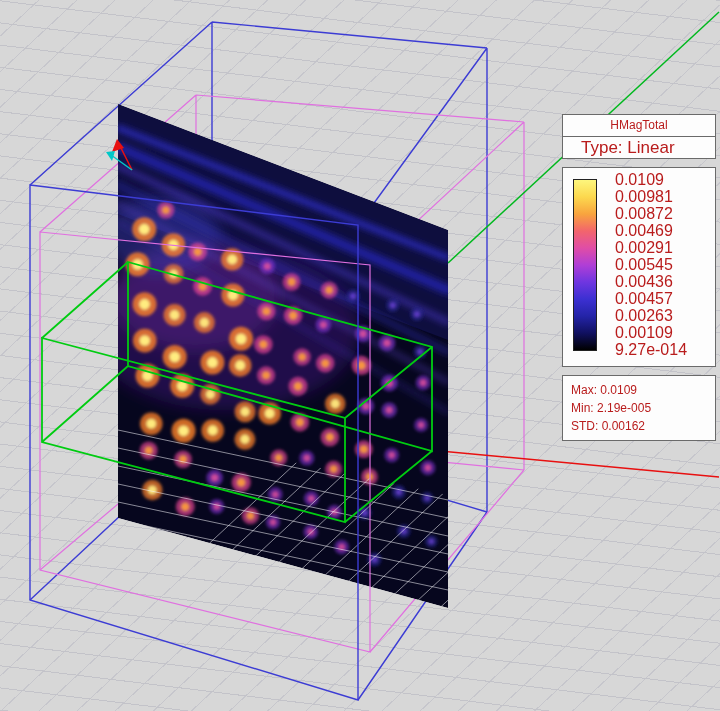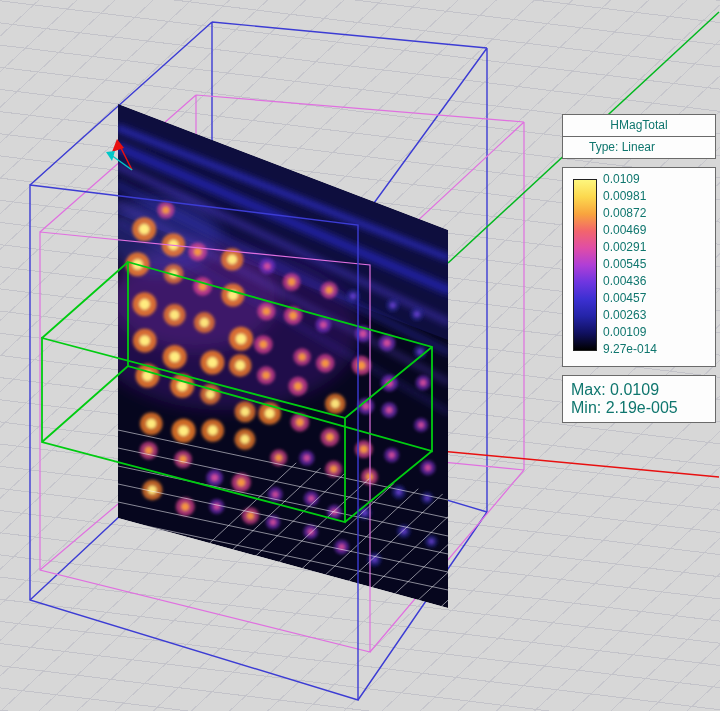--- a/index.html
+++ b/index.html
@@ -5,29 +5,29 @@
   html,body{margin:0;padding:0;background:#9a9a9a;}
   .viewport{
     position:relative;width:720px;height:711px;overflow:hidden;
     background-color:#d7d7d7;
     background-image:
       repeating-linear-gradient(187deg, #c3c3c9 0 1px, transparent 1px 22px),
       repeating-linear-gradient(137deg, #c6c6cc 0 1px, transparent 1px 26px);
     font-family:"Liberation Sans", sans-serif;
   }
   .scene{position:absolute;left:0;top:0;}
-  .legend{position:absolute;left:562px;top:114px;width:154px;color:#0f766e;}
+  .legend{position:absolute;left:562px;top:114px;width:154px;color:#b91c1c;}
   .lg-box{background:#fdfdfd;border:1px solid #6a6a6a;margin-bottom:8px;box-sizing:border-box;}
   .lg-head .lg-title{height:21px;line-height:21px;font-size:12px;text-align:center;border-bottom:1px solid #6a6a6a;}
-  .lg-head .lg-type{height:21px;line-height:21px;font-size:12px;padding-left:26px;}
+  .lg-head .lg-type{height:21px;line-height:21px;font-size:17px;padding-left:18px;}
   .lg-scale{position:relative;height:200px;}
   .lg-bar{position:absolute;left:10px;top:11px;width:22px;height:170px;border:1px solid #222;}
-  .lg-ticks{position:absolute;left:40px;top:3px;font-size:12px;}
+  .lg-ticks{position:absolute;left:52px;top:3px;font-size:16px;}
   .lg-ticks div{height:17px;line-height:17px;white-space:nowrap;}
-  .lg-stats{font-size:16px;padding:5px 0 5px 8px;}
+  .lg-stats{font-size:12px;padding:5px 0 5px 8px;}
   .lg-stats div{height:18px;line-height:18px;white-space:nowrap;}
 </style>
 </head>
 <body>
 
 <div class="viewport">
 
   <svg class="scene" width="720" height="711">
     <defs>
       <clipPath id="plotClip">
@@ -293,15 +293,16 @@
         <div>0.00436</div>
         <div>0.00457</div>
         <div>0.00263</div>
         <div>0.00109</div>
         <div>9.27e-014</div>
       </div>
     </div>
     <div class="lg-box lg-stats">
       <div>Max: 0.0109</div>
       <div>Min: 2.19e-005</div>
+      <div>STD: 0.00162</div>
     </div>
   </div>
 </div>
 
 </body></html>

